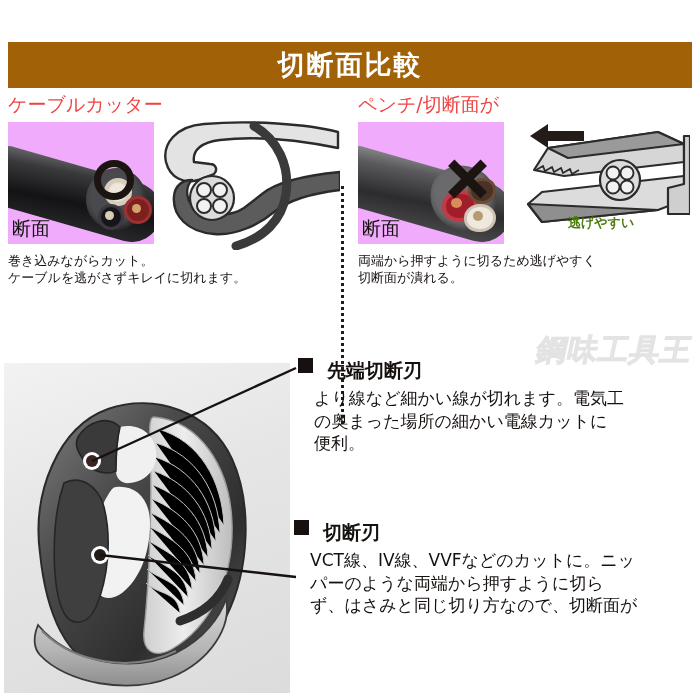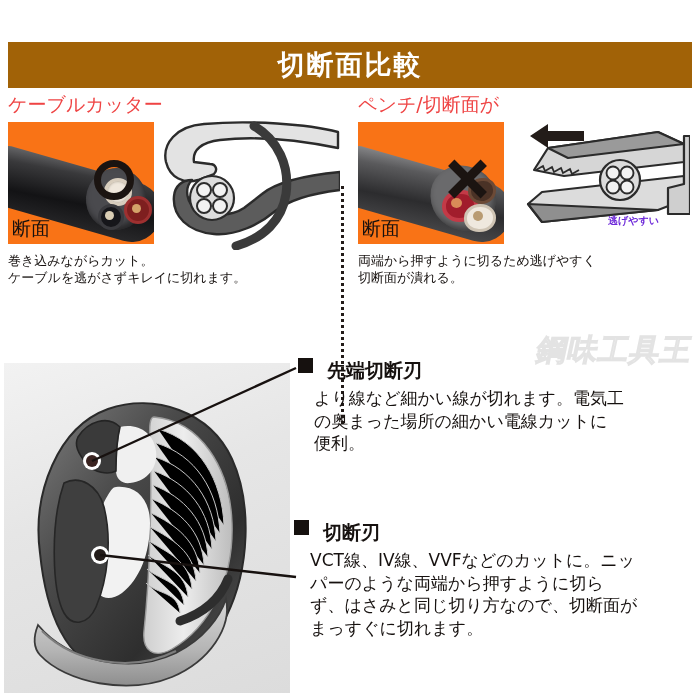--- a/index.html
+++ b/index.html
@@ -40,21 +40,21 @@
   }
 
   .divider{
     position:absolute;left:341px;top:96px;width:0;height:238px;
     border-left:3px dotted #231c19;
   }
 
   
   .photo{
     position:absolute;left:0;top:32px;width:146px;height:122px;
-    background:#f97316;overflow:hidden;
+    background:#f0abfc;overflow:hidden;
   }
   .photo .cable{
     position:absolute;
     width:190px;height:60px;
     left:-34px;top:42px;
     border-radius:30px;
     transform:rotate(16deg);
   }
   .photo.good .cable{
     background:linear-gradient(175deg,#6c6c6e 0%,#39393b 22%,#131315 60%,#2a2a2c 100%);
@@ -122,24 +122,23 @@
   }
   .mark-cross:before{transform:rotate(45deg);}
   .mark-cross:after{transform:rotate(-45deg);}
 
   
   .sketch{position:absolute;left:150px;top:28px;width:182px;height:132px;}
   .sketch svg{display:block;}
 
   .escape-label{
     position:absolute;left:60px;top:96px;
-    font-size:10px;font-weight:bold;color:#6d28d9;
+    font-size:13px;font-weight:bold;color:#4d7c0f;
     font-family:"DejaVu Sans","Liberation Sans",sans-serif;
     white-space:nowrap;
-    margin-left:40px;
   }
 
   .caption{
     position:absolute;left:0;top:162px;width:338px;
     font-size:13px;line-height:1.34;color:#16110f;
     font-family:"DejaVu Sans","Liberation Sans",sans-serif;
   }
   .caption div{white-space:nowrap;}
 
   
@@ -371,17 +370,16 @@
 
   <div class="feature feature-2">
     <div class="feat-head">
       <span class="sq"></span>
       <span>切断刃</span>
     </div>
     <div class="feat-body">
       <div>VCT線、IV線、VVFなどのカットに。ニッ</div>
       <div>パーのような両端から押すように切ら</div>
       <div>ず、はさみと同じ切り方なので、切断面が</div>
-      <div>まっすぐに切れます。</div>
     </div>
   </div>
 
 </div>
 
 </body></html>

